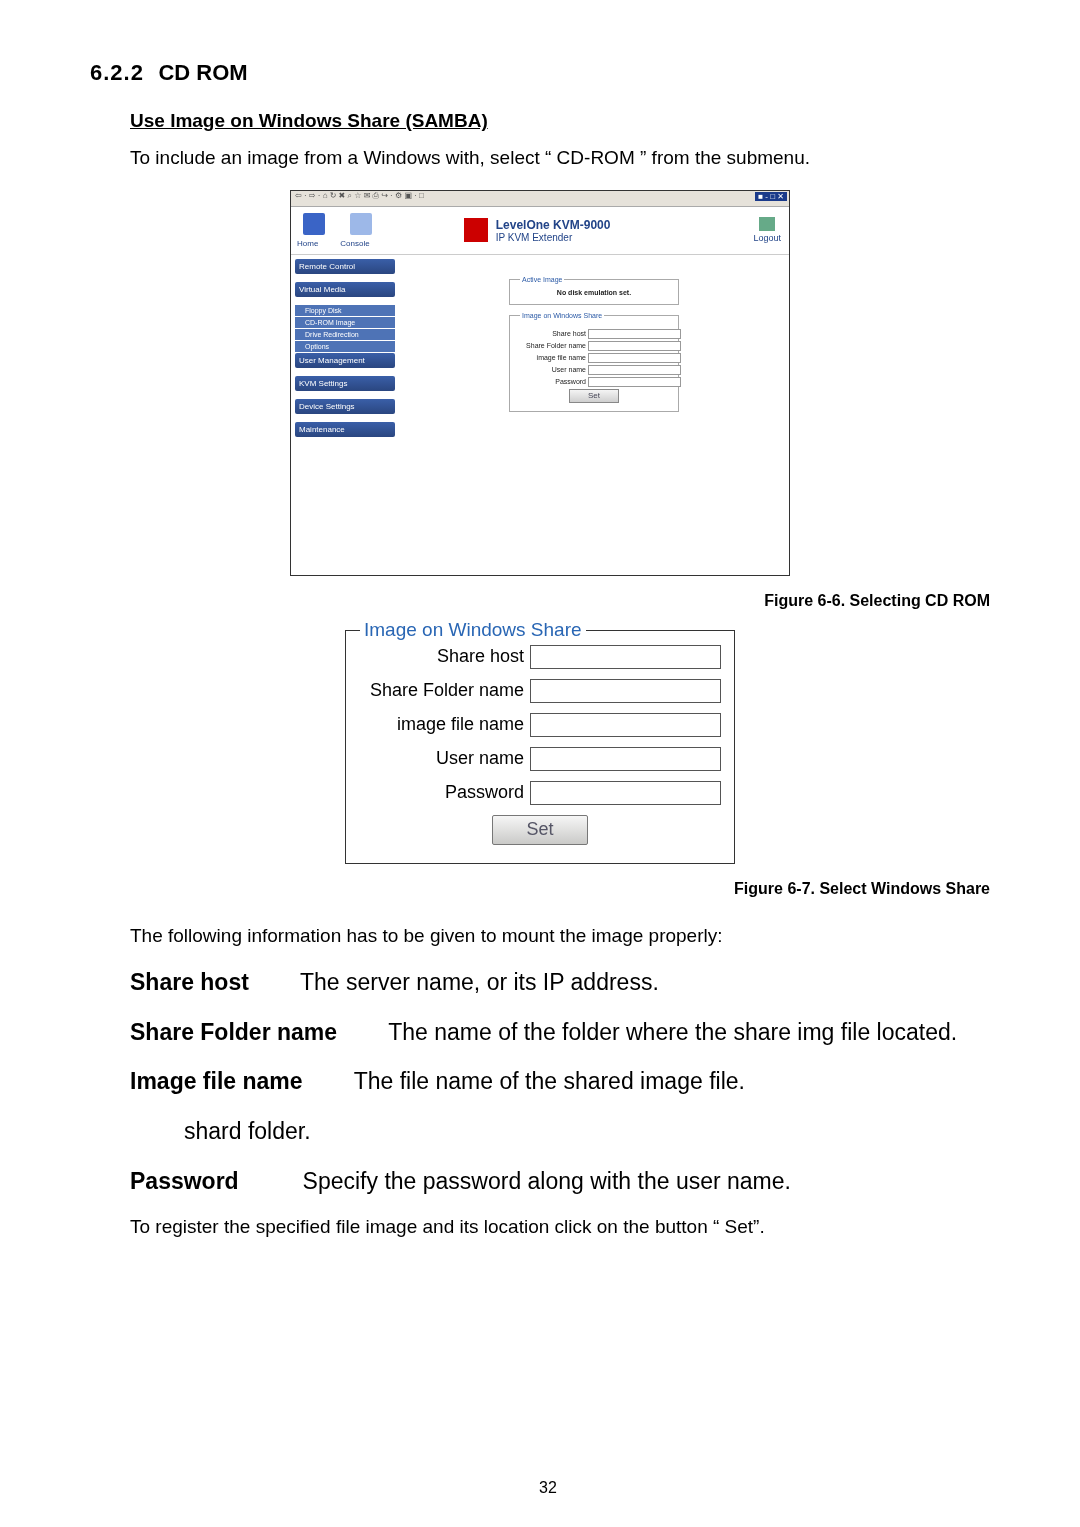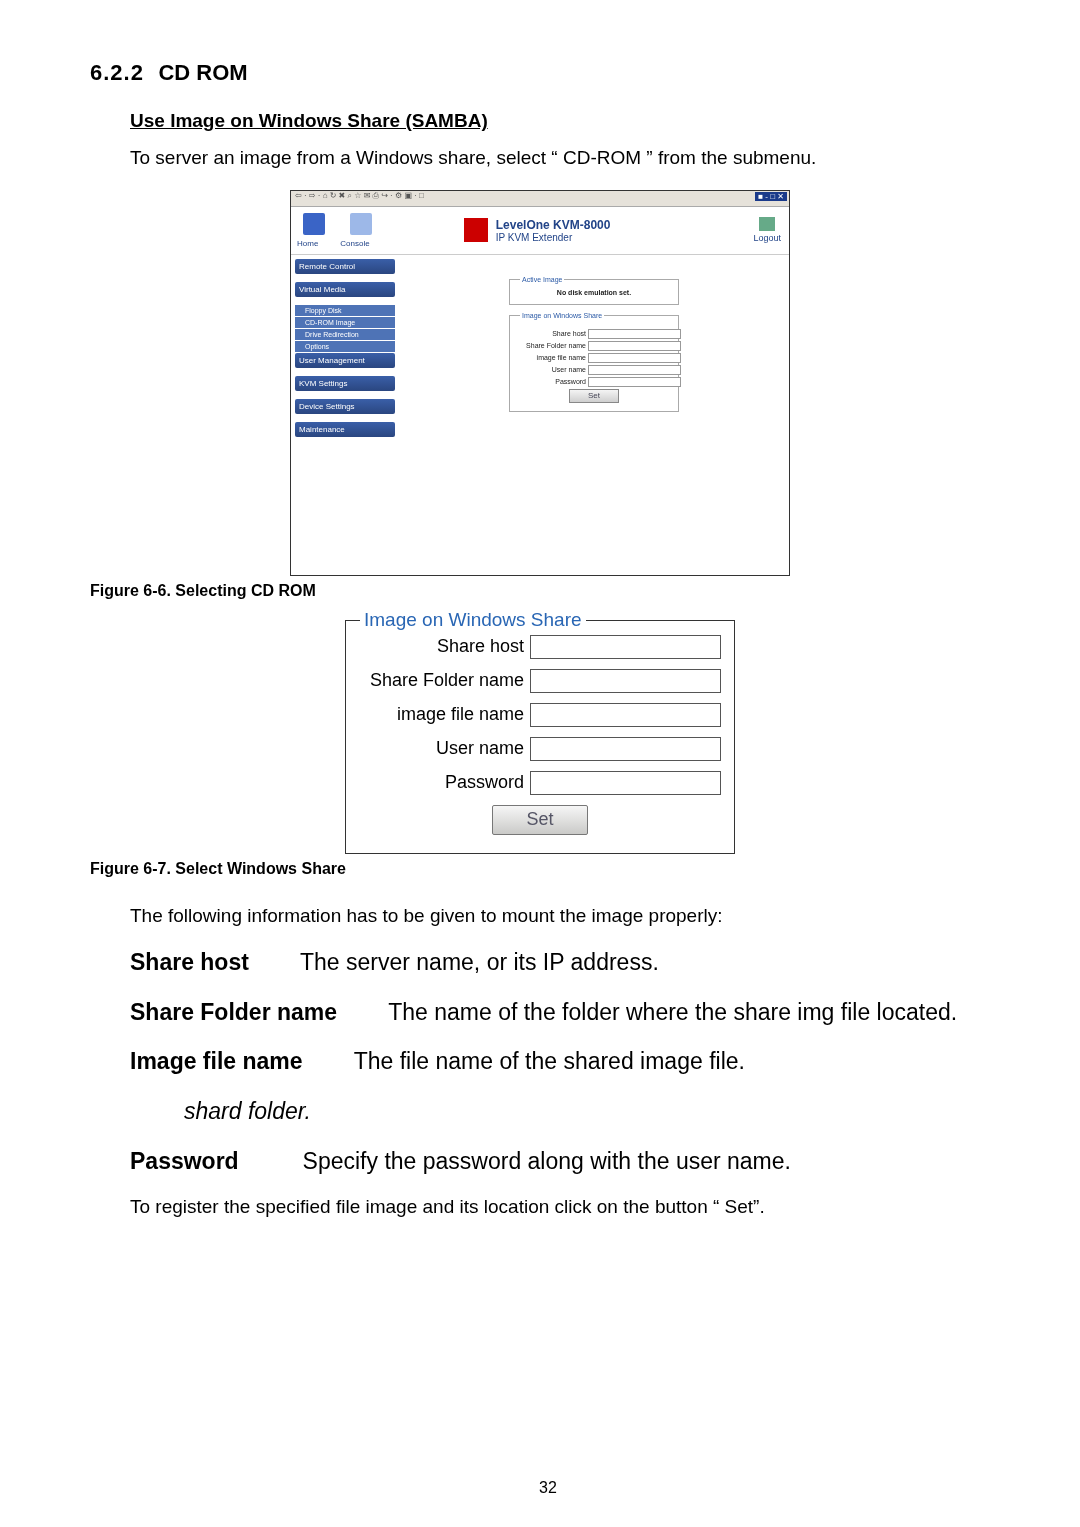--- a/index.html
+++ b/index.html
@@ -33,64 +33,64 @@
   .s-item { background: linear-gradient(#3a5fa8,#2a4680); color: #fff; font-size: 8px; padding: 3px 4px; margin-bottom: 8px; border-radius: 2px; white-space: nowrap; overflow: hidden; }
   .s-sub { background: #4e73b6; color: #fff; font-size: 7px; padding: 2px 4px 2px 10px; margin-bottom: 1px; white-space: nowrap; overflow: hidden;}
   .main { flex: 1; padding: 24px 20px; }
   .fset { border: 1px solid #aaa; margin: 0 auto 10px auto; width: 170px; padding: 6px 6px 8px 6px; font-size: 7px; color: #2b5aa6; }
   .fset-legend { color: #2b5aa6; font-size: 7px; padding: 0 2px; background: #fff; margin-left: 4px; position: relative; top: -10px; display: inline-block; }
   .fset .row { display: flex; align-items: center; margin-bottom: 2px; }
   .fset .row label { flex: 0 0 72px; text-align: right; font-size: 7px; color: #222; padding-right: 2px; }
   .fset .row input { flex: 1; height: 10px; border: 1px solid #999; font-size: 7px; }
   .fset .setbtn { width: 50px; height: 14px; margin: 2px auto 0 auto; display: block; background: linear-gradient(#f4f4f4,#cfcfcf); border: 1px solid #888; font-size: 8px; color: #445; cursor: pointer; }
   .fset .noemu { text-align: center; font-size: 7px; color: #222; font-weight: bold; margin-top: -4px; }
-  .caption { text-align: left; font-weight: bold; font-size: 16px; margin-top: 6px; }
+  .caption { text-align: right; font-weight: bold; font-size: 16px; margin-top: 16px; }
   
   .fset2 { border: 1px solid #333; width: 390px; margin: 20px auto 0 auto; padding: 14px 14px 18px 14px; position: relative; }
   .fset2-legend { position: absolute; top: -12px; left: 14px; padding: 0 4px; background: #fff; color: #2966b4; font-size: 19px; }
   .fset2 .row { display: flex; align-items: center; margin-bottom: 10px; }
   .fset2 .row label { flex: 0 0 170px; text-align: right; font-size: 18px; color: #000; padding-right: 6px; }
   .fset2 .row input { flex: 1; height: 24px; border: 1px solid #555; font-size: 14px; padding: 0 4px; }
   .fset2 .setbtn2 { width: 96px; height: 30px; margin: 2px auto 0 auto; display: block; background: linear-gradient(#f6f6f6,#cacac8); border: 1px solid #777; font-size: 18px; color: #556; cursor: pointer; border-radius: 2px; }
   .deflist { margin-top: 16px; margin-left: 40px; font-size: 23px; line-height: 1.55; }
   .deflist dt { font-weight: bold; display: inline; }
   .deflist dd { display: inline; margin: 0; }
   .deflist .entry { margin-bottom: 14px; text-align: justify; }
-  .deflist .entry.indent-cont { padding-left: 54px; font-style: italic; }
+  .deflist .entry.indent-cont { padding-left: 54px; }
   .pagenum { position: absolute; bottom: 30px; left: 16px; right: 0; text-align: center; font-size: 16px; }
   .hgroup { display:flex; flex-direction:column; align-items:center; margin-right:10px;}
 </style>
 </head>
 <body>
 
 <div>
   <span class="section-num">6.2.2</span>
   <span class="section-title">CD ROM</span>
 </div>
 
 <div class="subhead">Use Image on Windows Share (SAMBA)</div>
-<p class="para">To server an image from a Windows share, select “ CD-ROM ” from the submenu.</p>
+<p class="para">To include an image from a Windows with, select “ CD-ROM ” from the submenu.</p>
 
 <div class="fig-screenshot">
   <div class="ie-toolbar">
     <span>⇦ · ⇨ · ⌂ ↻ ✖  ⌕ ☆ ✉ ⎙  ↪ · ⚙ ▣ · □</span>
     <span class="wicons">■ - □ ✕</span>
   </div>
   <div class="app-header">
     <div class="hgroup">
       <div class="hicon"></div>
       <span class="hlabel">Home</span>
     </div>
     <div class="hgroup">
       <div class="hicon console"></div>
       <span class="hlabel">Console</span>
     </div>
     <div class="logo"></div>
     <div>
-      <div class="ptitle">LevelOne KVM-8000</div>
+      <div class="ptitle">LevelOne KVM-9000</div>
       <span class="psub">IP KVM Extender</span>
     </div>
     <div class="logout">
       <div class="licon"></div>
       <span>Logout</span>
     </div>
   </div>
   <div class="app-body">
     <div class="sidebar">
       <div class="s-item">Remote Control</div>

